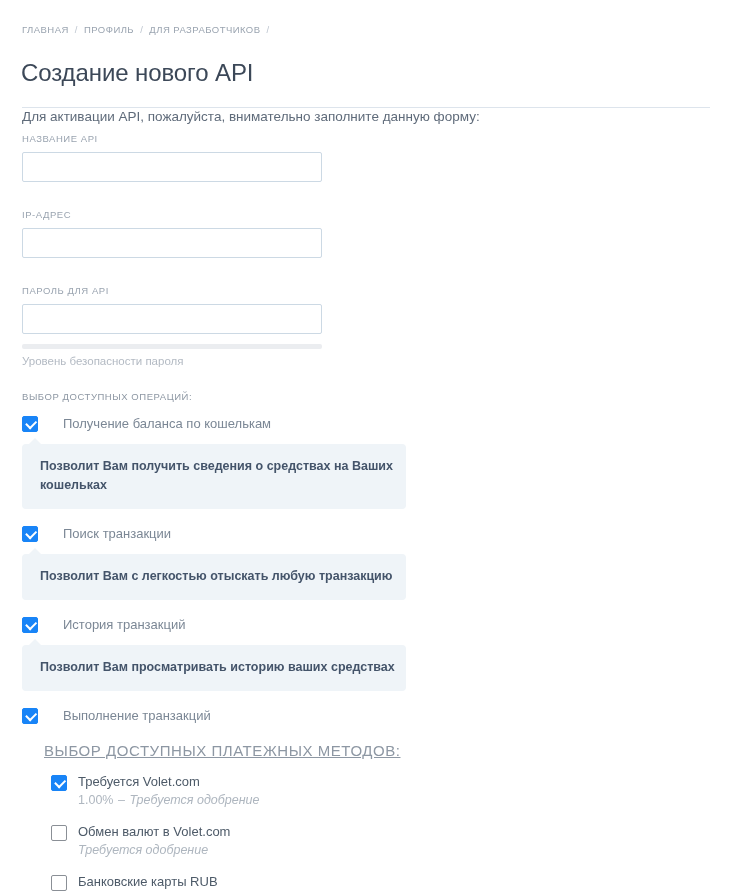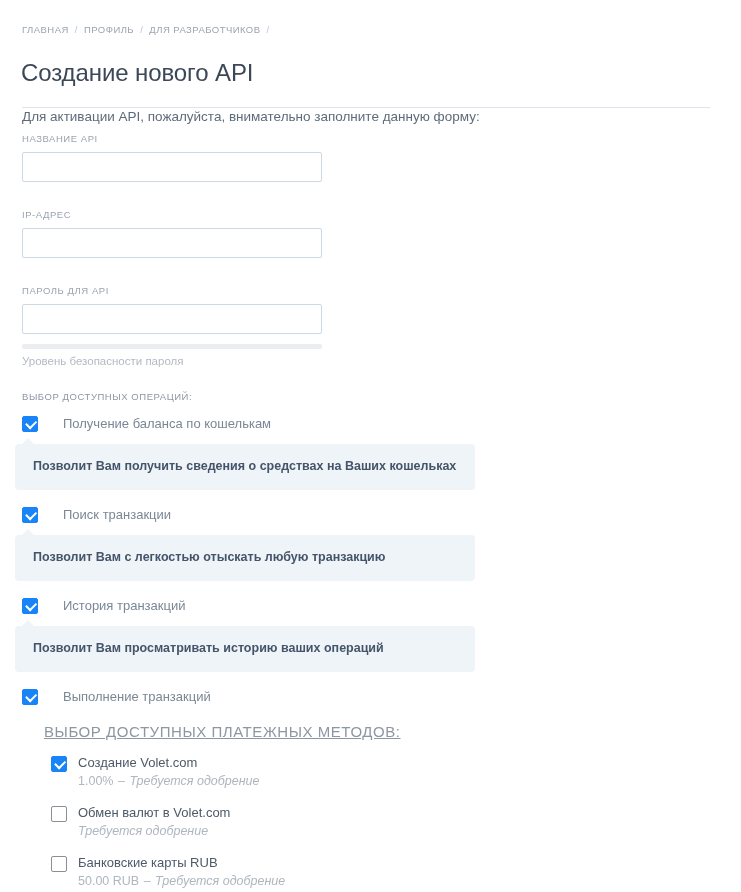--- a/index.html
+++ b/index.html
@@ -90,21 +90,21 @@
     transform: rotate(-45deg);
   }
 
   .cb-label {
     margin-left: 11px; font-size: 13px;
     color: #7b8795; line-height: 17px; white-space: nowrap;
   }
 
   .info-box {
     position: relative;
-    margin: 12px 0 0 15px; width: 460px;
+    margin: 12px 0 0 22px; width: 384px;
     background: #eff4f8; border-radius: 4px;
     padding: 13px 0 14px 18px;
     font-size: 12.5px; font-weight: bold; color: #44546a;
     line-height: 19px;
   }
   .info-box::before {
     content: ""; position: absolute;
     left: 6px; top: -6px;
     border-left: 7px solid transparent;
     border-right: 7px solid transparent;
@@ -193,37 +193,37 @@
       </div>
       <div class="info-box">Позволит Вам с легкостью отыскать любую транзакцию</div>
     </div>
     <div class="op-gap"></div>
 
     <div class="op">
       <div class="cb-row">
         <span class="cb checked"></span>
         <span class="cb-label">История транзакций</span>
       </div>
-      <div class="info-box">Позволит Вам просматривать историю ваших операций</div>
+      <div class="info-box">Позволит Вам просматривать историю ваших средствах</div>
     </div>
     <div class="op-gap"></div>
 
     <div class="op">
       <div class="cb-row">
         <span class="cb checked"></span>
         <span class="cb-label">Выполнение транзакций</span>
       </div>
 
       <div class="pm-wrap">
         <div class="pm-label">ВЫБОР ДОСТУПНЫХ ПЛАТЕЖНЫХ МЕТОДОВ:</div>
 
         <div class="pm-row">
           <span class="cb checked"></span>
           <div class="pm-texts">
-            <div class="pm-name">Создание Volet.com</div>
+            <div class="pm-name">Требуется Volet.com</div>
             <div class="pm-meta">
               <span class="fee">1.00%</span>
               <span class="dash">–</span>
               <span class="approve">Требуется одобрение</span>
             </div>
           </div>
         </div>
 
         <div class="pm-row">
           <span class="cb unchecked"></span>

